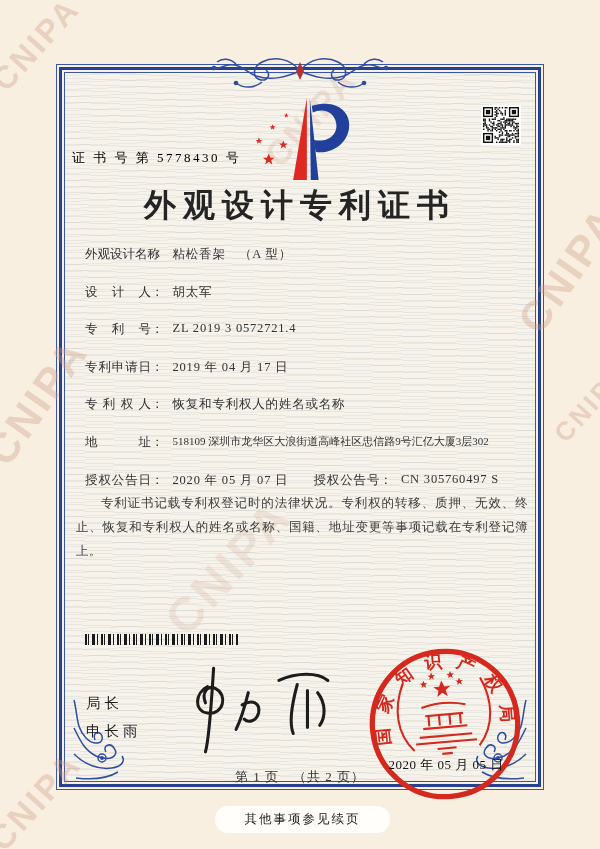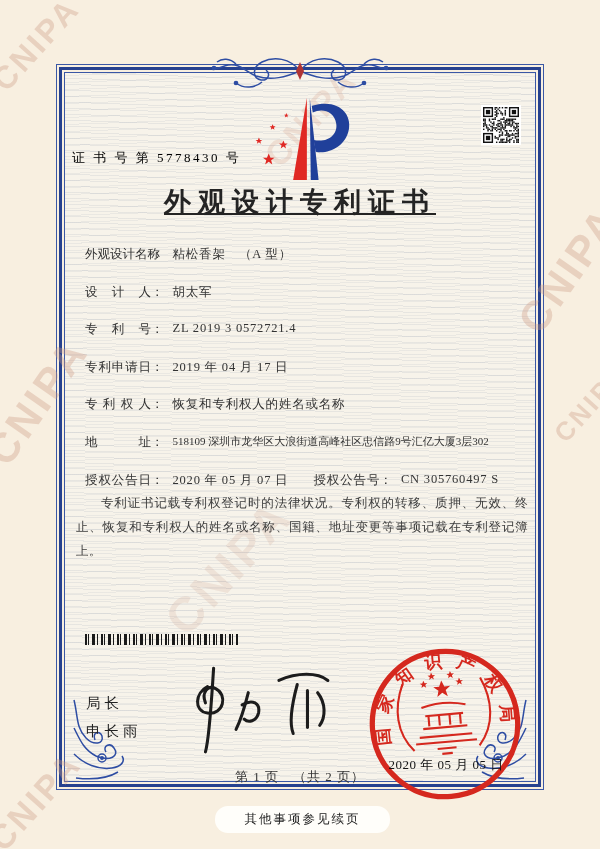--- a/index.html
+++ b/index.html
@@ -50,21 +50,21 @@
   .corner-r { left:458px; top:698px; width:72px; height:84px; }
   .corner-l { left:70px;  top:698px; width:72px; height:84px; transform:scaleX(-1); }
 
   
   .content { position:absolute; z-index:4; }
   .cert-no { left:72px; top:103px; font-size:13px; letter-spacing:2.5px; color:#000000;margin-top:46px; }
   .logo { left:246px; top:96px; width:108px; height:88px; }
   .qr { left:481px; top:105px; width:40px; height:40px; background:#fff; padding:2px; }
   .title {
     left:0; right:0; top:184px; text-align:center;
-    font-size:27px; font-weight:bold; letter-spacing:7px; color:#242424;text-decoration:underline;
+    font-size:32px; font-weight:bold; letter-spacing:7px; color:#242424;
   }
   .fields { left:85px; top:246px; width:440px; font-size:12.5px; color:#333; }
   .frow { height:37.6px; display:flex; align-items:flex-start; white-space:nowrap; }
   .fs-label { display:inline-block; width:66px; text-align:justify; text-align-last:justify; color:#333; }
   .fs-colon { margin-right:9px; }
   .fs-value { letter-spacing:0.8px; }
   .fs-value.small { font-size:11px; letter-spacing:0; }
   .pair2 { margin-left:25px; display:flex; }
   .paragraphs {
     left:76px; top:492px; width:452px;

